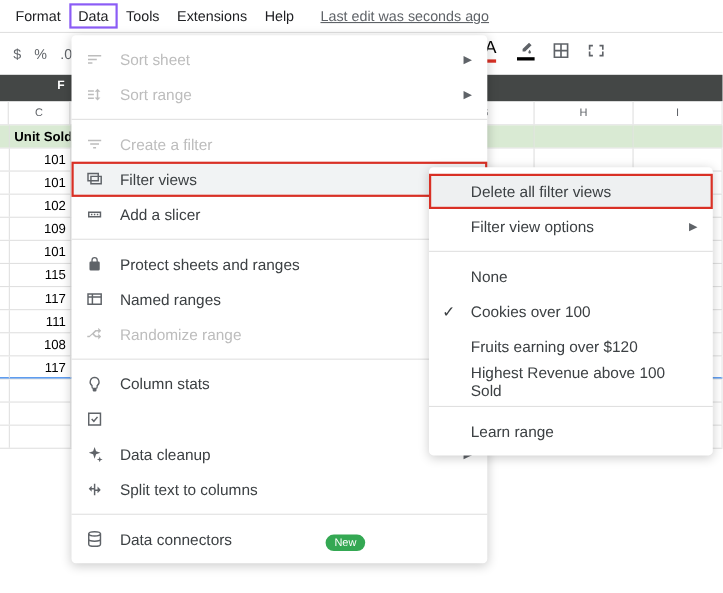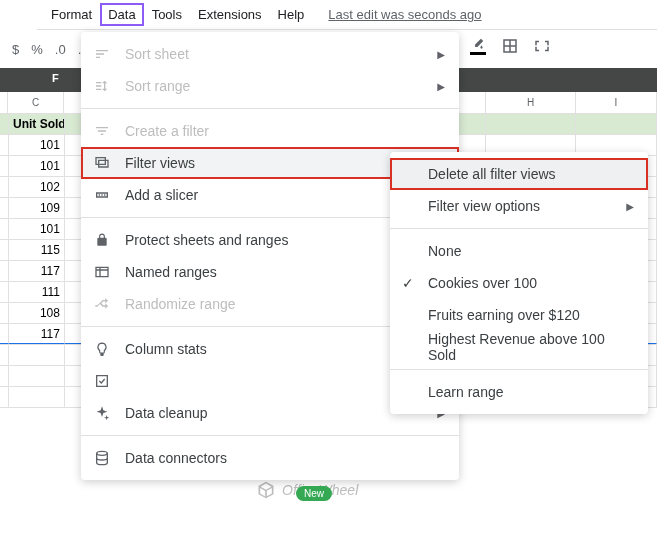--- a/index.html
+++ b/index.html
@@ -1,38 +1,38 @@
 <!DOCTYPE html>
 <html><head>
 <meta charset="utf-8">
 <style>
 * { margin: 0; padding: 0; box-sizing: border-box; font-family: Arial, sans-serif; }
 body { width: 657px; height: 539px; background: #fff; overflow: hidden; position: relative; }
 
-.menubar { display: flex; align-items: center; height: 30px; padding: 0 6px; border-bottom: 1px solid #e0e0e0; font-size: 13px; color: #202124; margin-left: 37px; }
+.menubar { display: flex; align-items: center; height: 30px; padding: 0 6px; border-bottom: 1px solid #e0e0e0; font-size: 13px; color: #202124; }
 .menubar .menu-item { padding: 4px 8px; cursor: pointer; }
 .menubar .menu-item.active { border: 2px solid #8b5cf6; padding: 2px 6px; }
 .menubar .last-edit { color: #5f6368; text-decoration: underline; margin-left: 16px; font-size: 13px; }
 
 .toolbar { display: flex; align-items: center; height: 38px; padding: 0 6px; gap: 0; }
 .toolbar .tb-item { padding: 6px 6px; color: #5f6368; font-size: 13px; display: inline-flex; align-items: center; }
 
 .colhdr-band { height: 24px; background: #444746; }
 .colhdr-band .f-label { position: absolute; top: 72px; left: 52px; color: #fff; font-size: 11px; font-weight: bold; }
 
 .col-headers { display: flex; height: 22px; border-bottom: 1px solid #e0e0e0; font-size: 10px; color: #5f6368; }
 .col-headers .col { border-right: 1px solid #e0e0e0; text-align: center; line-height: 22px; }
 
 .grid { position: relative; }
 .row { display: flex; height: 21px; border-bottom: 1px solid #e0e0e0; font-size: 12px; }
 .cell { border-right: 1px solid #e0e0e0; padding: 0 4px; text-align: right; line-height: 21px; }
 .row.hdr .cell { text-align: left; font-weight: bold; background: #d9ead3; white-space: nowrap; overflow: hidden; }
 .row.last .cell { border-bottom: 1px solid #1a73e8; }
 
-.dropdown { position: absolute; left: 65px; top: 32px; width: 378px; background: #fff; box-shadow: 0 2px 10px rgba(0,0,0,.2); border-radius: 4px; padding: 6px 0; font-size: 14px; color: #3c4043; z-index: 10; margin-left: 16px; }
+.dropdown { position: absolute; left: 65px; top: 32px; width: 378px; background: #fff; box-shadow: 0 2px 10px rgba(0,0,0,.2); border-radius: 4px; padding: 6px 0; font-size: 14px; color: #3c4043; z-index: 10; }
 .dd-item { display: flex; align-items: center; height: 32px; padding: 0 12px; gap: 14px; position: relative; }
 .dd-item .ico { width: 18px; display: flex; justify-content: center; color: #5f6368; }
 .dd-item.disabled { color: #bdbdbd; }
 .dd-item.disabled .ico { color: #bdbdbd; }
 .dd-item .arrow { position: absolute; right: 14px; color: #5f6368; font-size: 10px; }
 .dd-item.hl { background: #f1f3f4; outline: 2px solid #d93025; outline-offset: -2px; }
 .dd-sep { height: 1px; background: #e0e0e0; margin: 6px 0; }
 
 .submenu { position: absolute; left: 390px; top: 152px; width: 258px; background: #fff; box-shadow: 0 2px 10px rgba(0,0,0,.2); border-radius: 4px; padding: 6px 0; font-size: 14px; color: #3c4043; z-index: 11; }
 .sm-item { display: flex; align-items: center; height: 32px; padding: 0 16px 0 38px; position: relative; }
@@ -317,20 +317,28 @@
   </div>
   <div class="dd-item">
     <span class="ico">
         <svg width="16" height="16" viewBox="0 0 24 24">
           <path d="M12 2l2 6 6 2-6 2-2 6-2-6-6-2 6-2 2-6zM19 15l1 3 3 1-3 1-1 3-1-3-3-1 3-1 1-3z"></path>
         </svg>
       </span>
     <span>Data cleanup</span>
     <span class="arrow">▶</span>
   </div>
+  <div class="dd-item">
+    <span class="ico">
+        <svg width="16" height="16" viewBox="0 0 24 24">
+          <path d="M11 4h2v16h-2zM4 11l4-4v3h3v2H8v3l-4-4zm16 2l-4 4v-3h-3v-2h3V8l4 4z"></path>
+        </svg>
+      </span>
+    <span>Split text to columns</span>
+  </div>
   <div class="dd-sep"></div>
   <div class="dd-item">
     <span class="ico">
         <svg width="16" height="16" viewBox="0 0 24 24">
           <ellipse cx="12" cy="5" rx="8" ry="3" fill="none" stroke="#5f6368" stroke-width="2"></ellipse>
           <path d="M4 5v14c0 1.7 3.6 3 8 3s8-1.3 8-3V5M4 12c0 1.7 3.6 3 8 3s8-1.3 8-3" fill="none" stroke="#5f6368" stroke-width="2"></path>
         </svg>
       </span>
     <span>Data connectors</span>
   </div>

